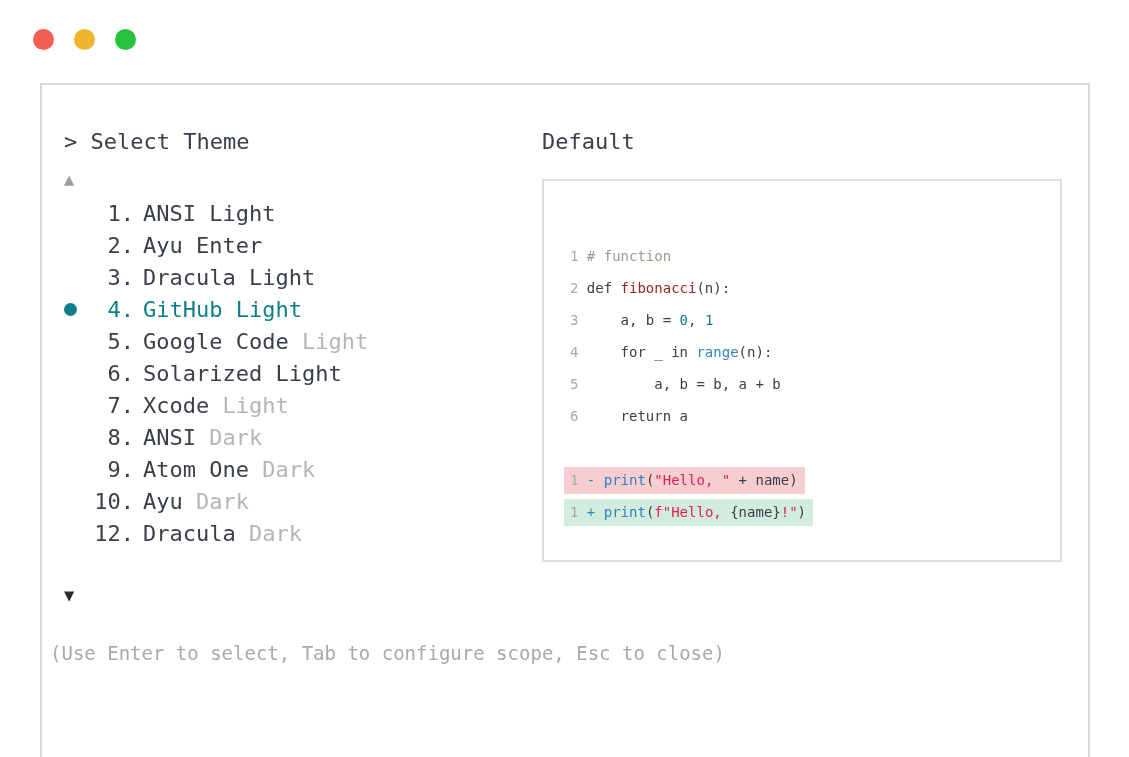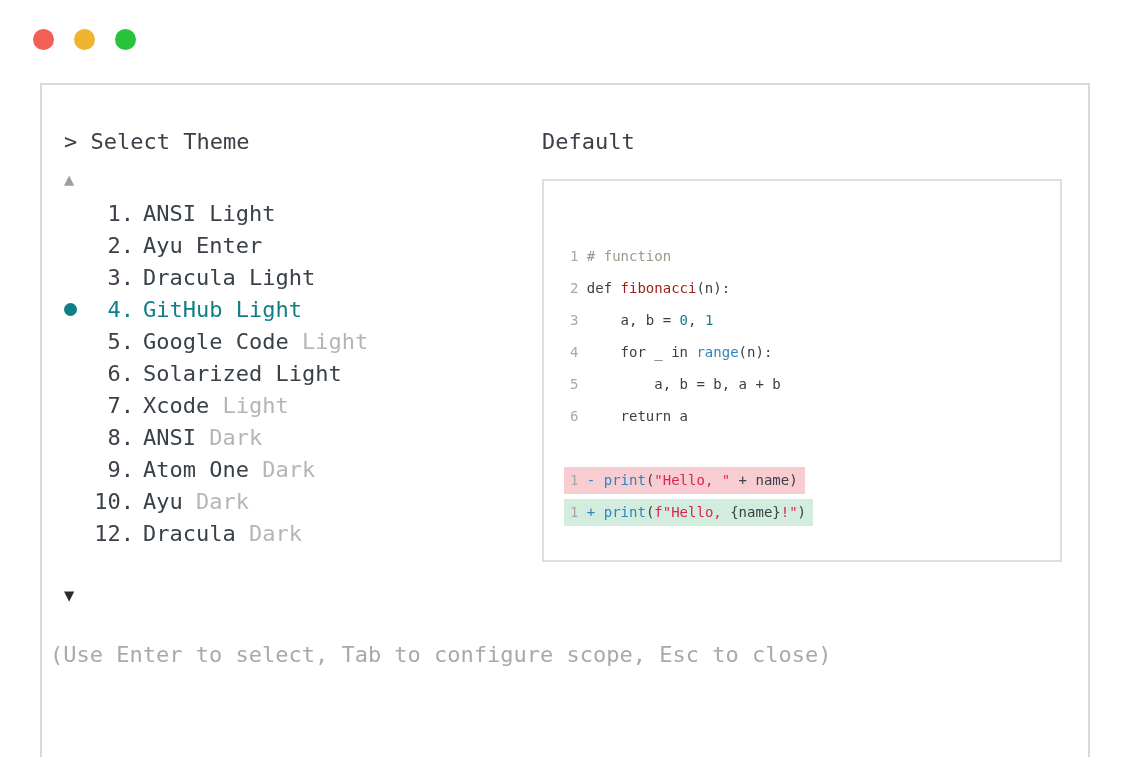--- a/index.html
+++ b/index.html
@@ -50,21 +50,21 @@
     width: 13px; height: 13px; border-radius: 50%;
     background: var(--selected);
   }
   .num-col { width: 40px; text-align: right; }
   .name-col { margin-left: 9px; }
   .muted { color: var(--muted); }
   .theme-row.selected, .theme-row.selected .name-col, .theme-row.selected .num-col { color: var(--selected); }
 
   .hint {
     position: absolute; left: 8px; top: 557px;
-    font-size: 22px; color: var(--hint);
+    font-size: 19px; color: var(--hint);
     white-space: pre;
   }
 
   .preview-box {
     position: absolute; left: 500px; top: 94px;
     width: 520px; height: 383px;
     border: 2px solid #dedede;
     background: #ffffff;
     overflow: hidden;
   }

